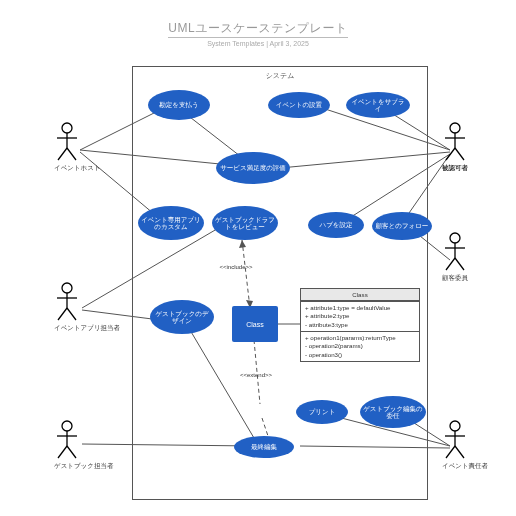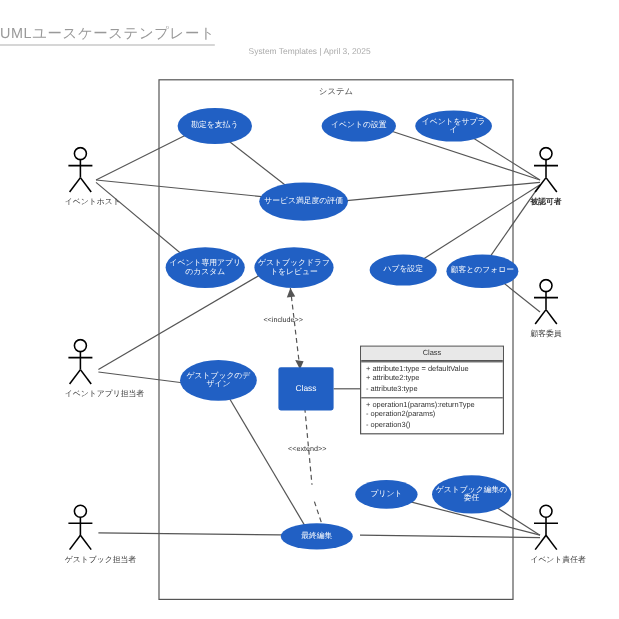--- a/index.html
+++ b/index.html
@@ -1,17 +1,17 @@
 <!DOCTYPE html>
 <html><head>
 <meta charset="utf-8">
 <style>
   html,body{margin:0;padding:0;width:516px;height:516px;background:#fff;font-family:"Helvetica Neue",Arial,sans-serif;font-size:7px;color:#5c5c5c}
   .page{position:relative;width:516px;height:516px}
-  .title{position:absolute;top:20px;width:100%;text-align:left;font-size:12px;color:#999;letter-spacing:.5px}
+  .title{position:absolute;top:20px;width:100%;text-align:center;font-size:12px;color:#999;letter-spacing:.5px}
   .title .u{border-bottom:1px solid #bbb;padding-bottom:2px}
   .meta{position:absolute;top:40px;width:100%;text-align:center;font-size:7px;color:#aaa}
   .system{position:absolute;left:132px;top:66px;width:294px;height:432px;border:1px solid #555}
   .syslabel{position:absolute;top:4px;width:100%;text-align:center;font-size:7px;color:#555}
   .uc{position:absolute;border-radius:50%;background:#2160c4;color:#fff;display:flex;align-items:center;justify-content:center;text-align:center;font-size:6.5px;line-height:1.15;padding:0 3px;box-sizing:border-box}
   .rect{position:absolute;background:#2160c4;color:#fff;display:flex;align-items:center;justify-content:center;font-size:7px;border-radius:2px}
   .classBox{position:absolute;border:1px solid #555;background:#fff;font-size:6.2px;color:#333}
   .classBox .hd{background:#e8e8e8;text-align:center;padding:2px 0;border-bottom:1px solid #555}
   .classBox .sec{border-top:1px solid #555;padding:2px 4px}
   .classBox .sec div{white-space:nowrap;line-height:1.35}

